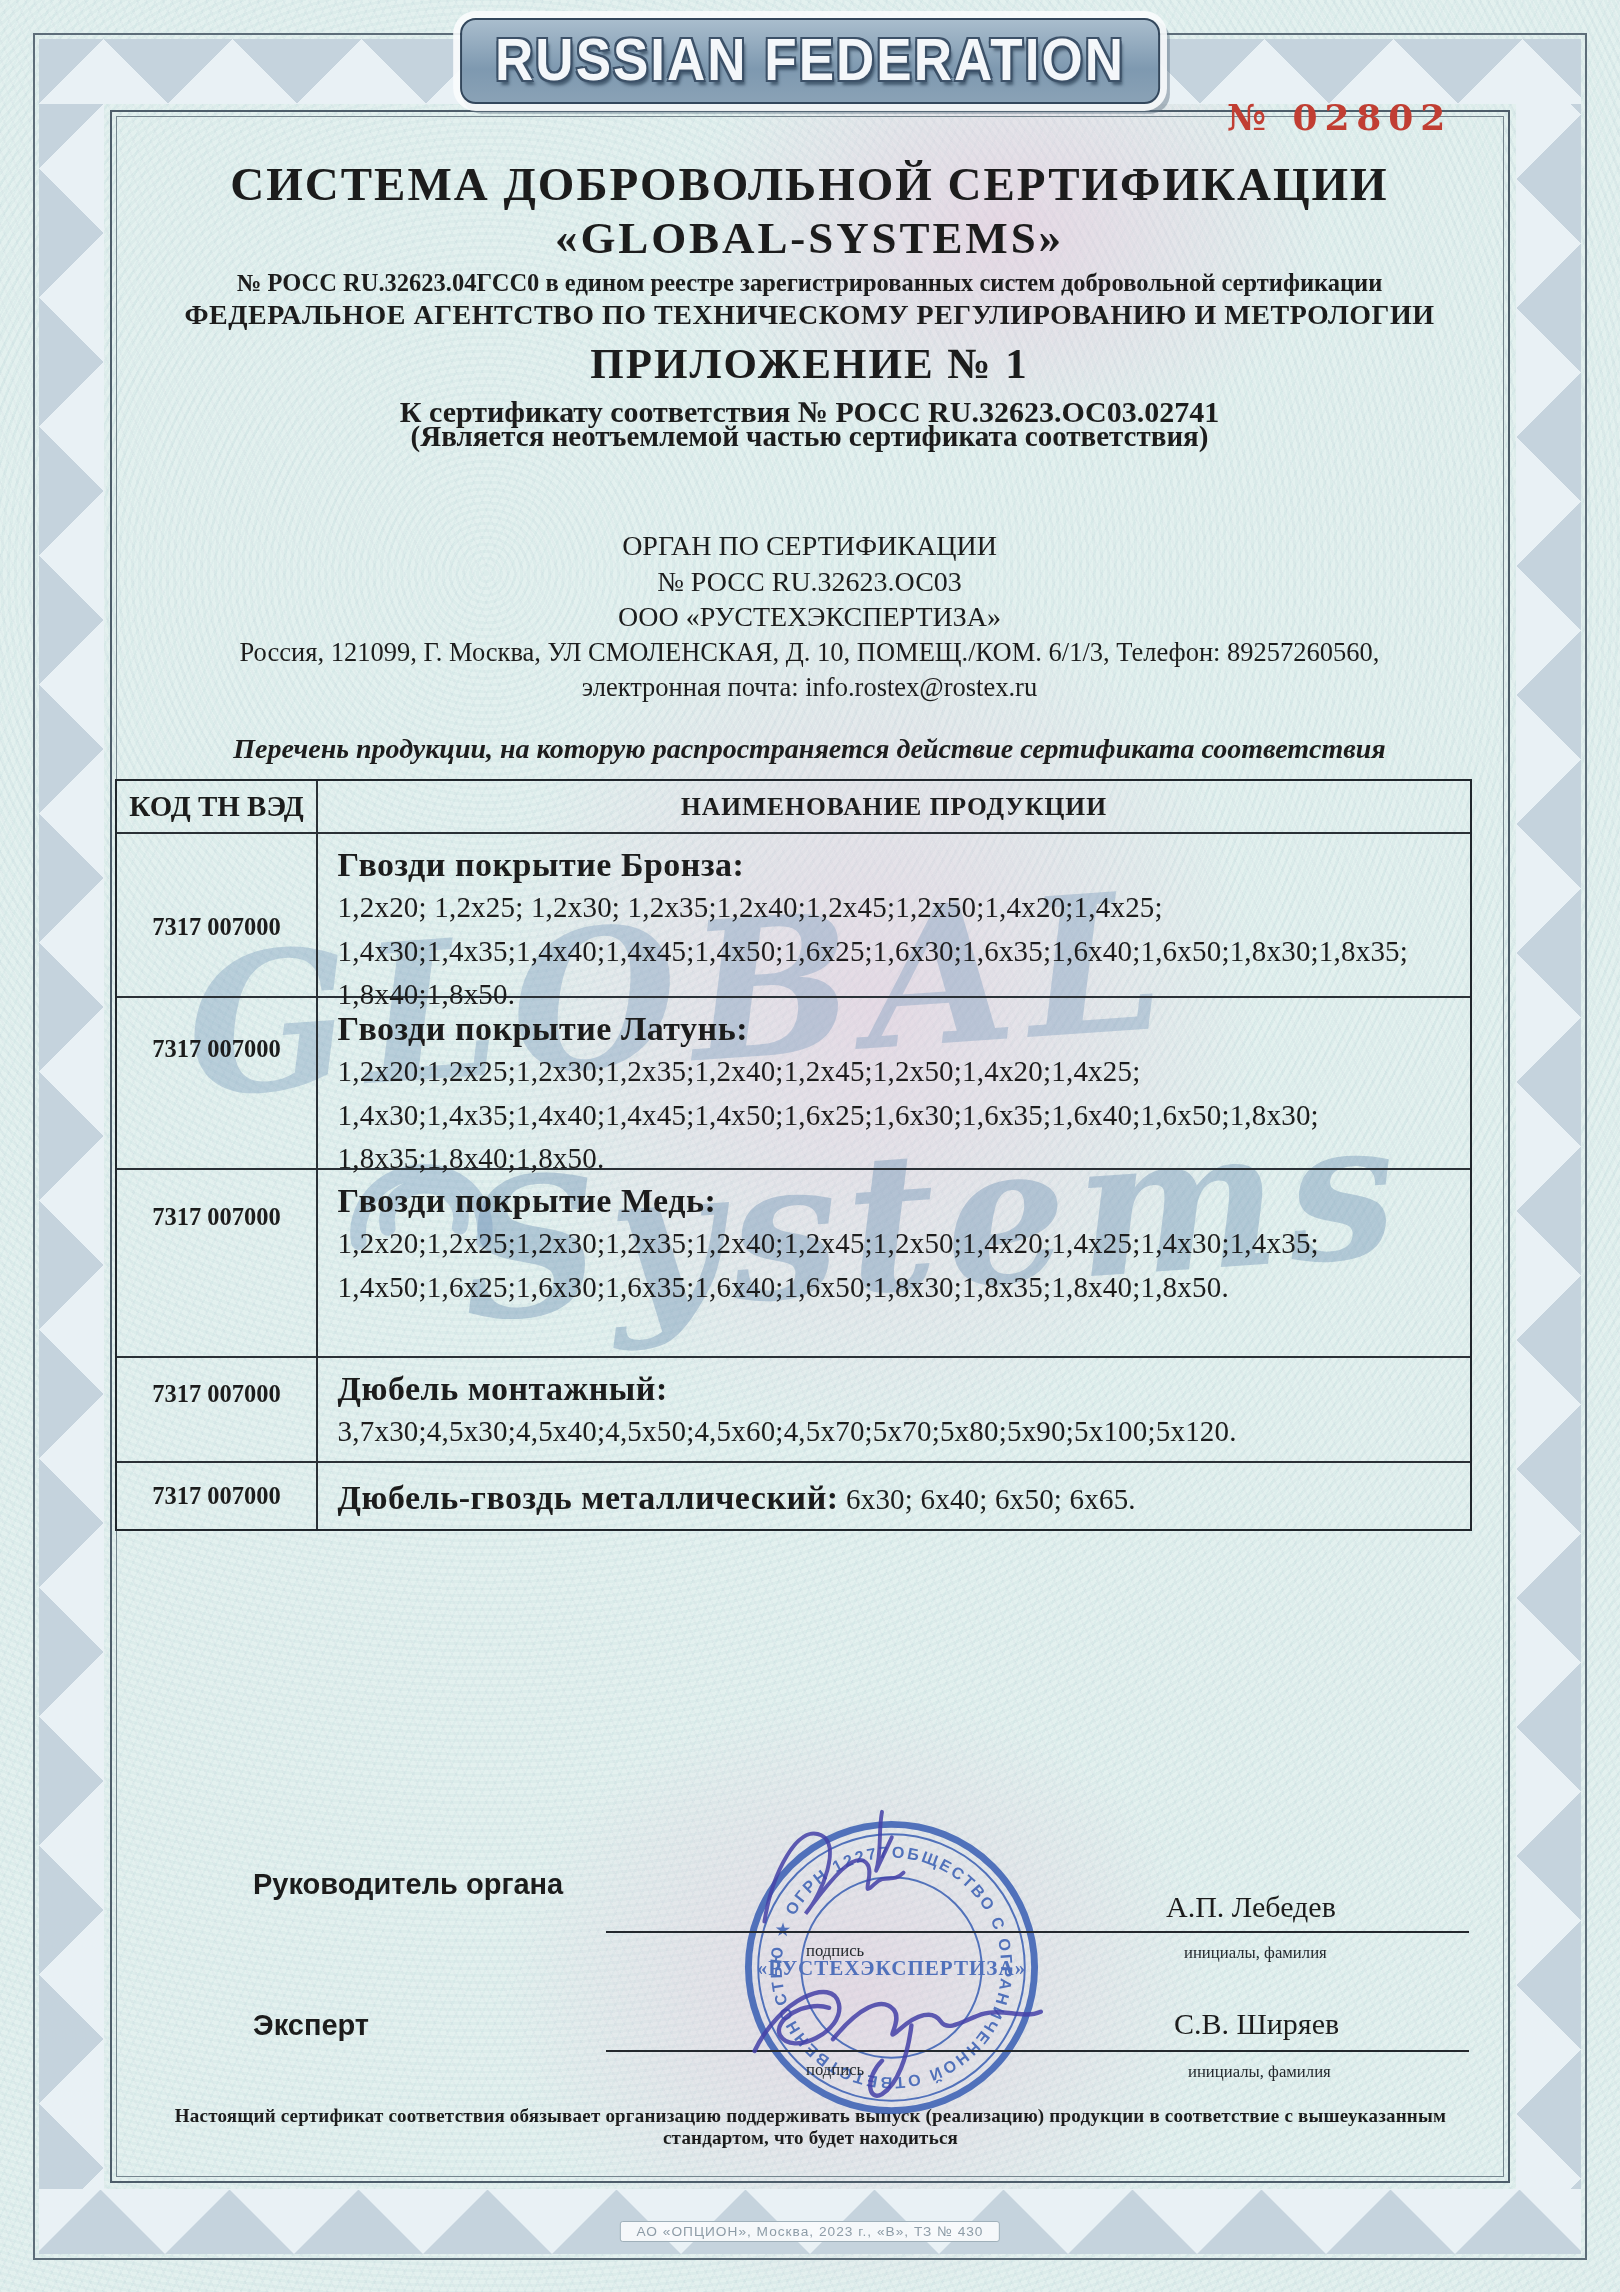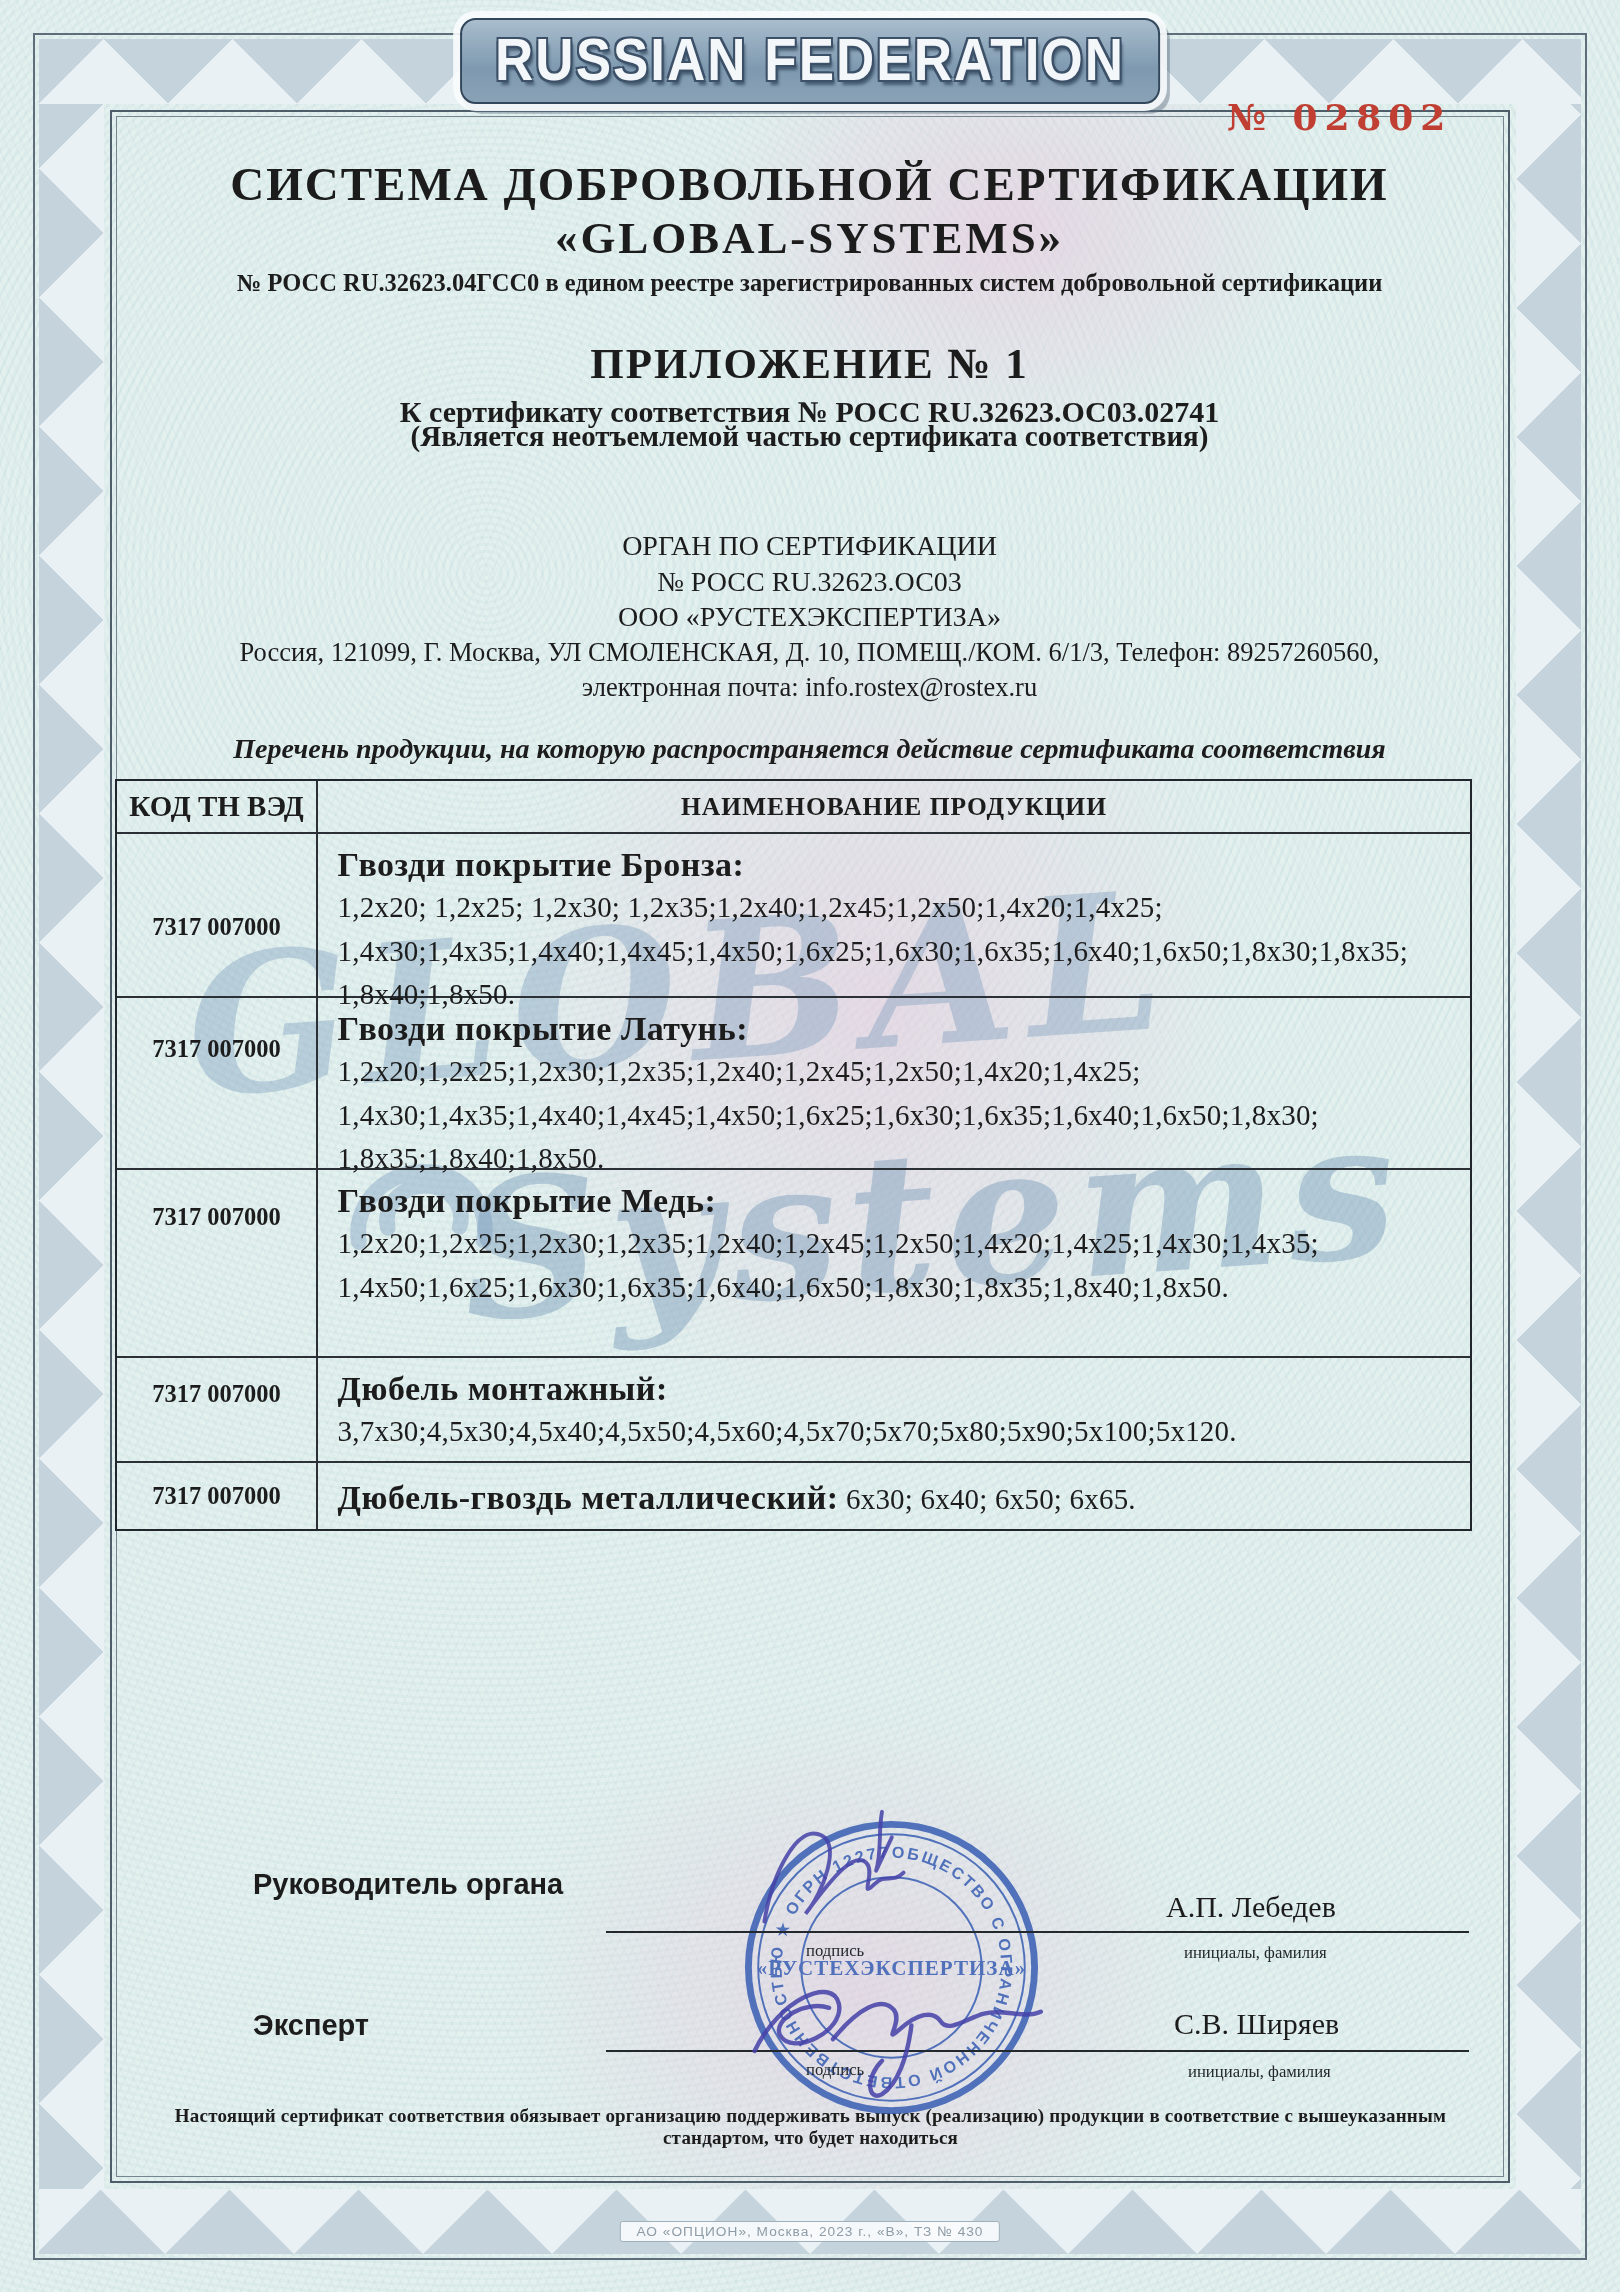--- a/index.html
+++ b/index.html
@@ -141,20 +141,21 @@
 
   <div class="banner">
     <span>RUSSIAN FEDERATION</span>
   </div>
 
   <div class="cert-no">№ 02802</div>
 
   <div class="center t-sys">СИСТЕМА ДОБРОВОЛЬНОЙ СЕРТИФИКАЦИИ</div>
   <div class="center t-name">«GLOBAL-SYSTEMS»</div>
   <div class="center t-reg">№ РОСС RU.32623.04ГСС0 в едином реестре зарегистрированных систем добровольной сертификации</div>
+  <div class="center t-agency">ФЕДЕРАЛЬНОЕ АГЕНТСТВО ПО ТЕХНИЧЕСКОМУ РЕГУЛИРОВАНИЮ И МЕТРОЛОГИИ</div>
   <div class="center t-app">ПРИЛОЖЕНИЕ № 1</div>
   <div class="center t-ref">К сертификату соответствия № РОСС RU.32623.ОС03.02741</div>
   <div class="center t-note">(Является неотъемлемой частью сертификата соответствия)</div>
 
   <div class="center t-organ">ОРГАН ПО СЕРТИФИКАЦИИ</div>
   <div class="center t-orgno">№ РОСС RU.32623.ОС03</div>
   <div class="center t-orgname">ООО «РУСТЕХЭКСПЕРТИЗА»</div>
   <div class="center t-orgaddr">Россия, 121099, Г. Москва, УЛ СМОЛЕНСКАЯ, Д. 10, ПОМЕЩ./КОМ. 6/1/3, Телефон: 89257260560,</div>
   <div class="center t-orgmail">электронная почта: info.rostex@rostex.ru</div>
 

